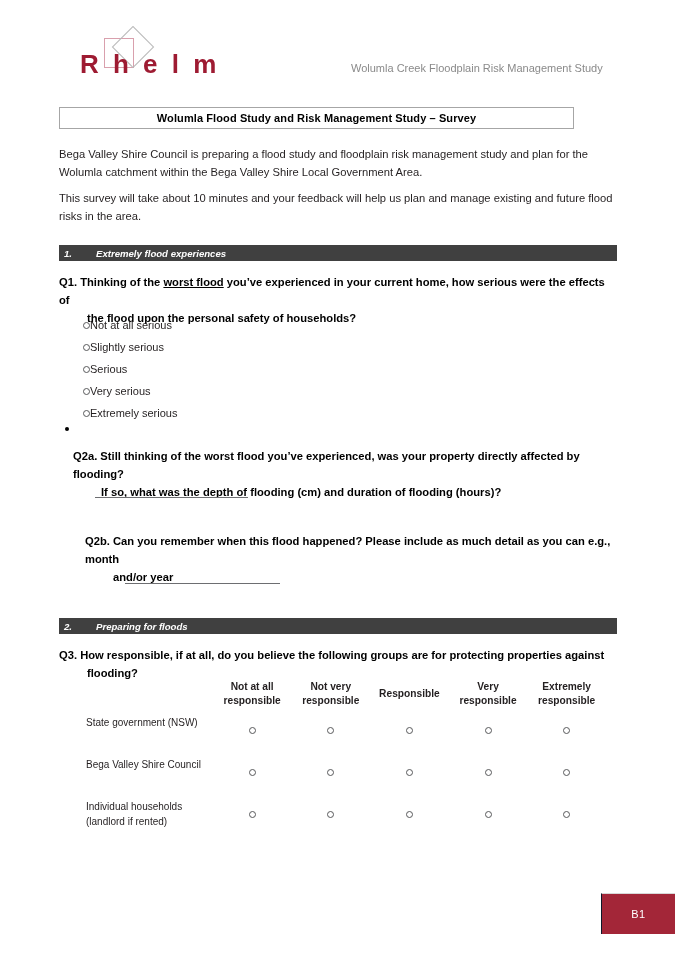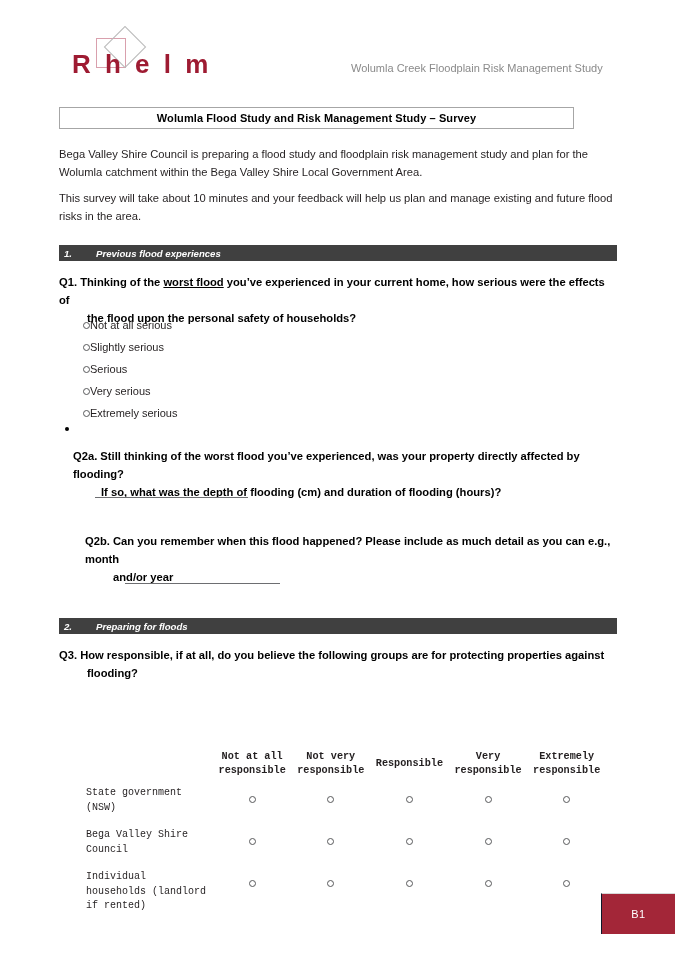--- a/index.html
+++ b/index.html
@@ -26,21 +26,21 @@
 
   
   .header {
     position: absolute;
     left: 0; top: 0;
     width: 675px;
     height: 95px;
   }
   .logo {
     position: absolute;
-    left: 72px;
+    left: 80px;
     top: 44px;
     width: 120px;
     height: 40px;
     text-align: center;
   }
   .logo-text {
     position: absolute;
     left: 0;
     top: 5px;
     font-family: "Liberation Sans", sans-serif;
@@ -190,23 +190,22 @@
     border-bottom: 1px solid #6d6e71;
     height: 0;
   }
   .blank-1 { left: 95px; top: 497px; width: 153px; }
   .blank-2 { left: 125px; top: 583px; width: 155px; }
 
   
   .matrix {
     position: absolute;
     left: 86px;
-    top: 746px;
+    top: 676px;
     width: 520px;
-    font-family: Liberation Mono, monospace;
   }
   .matrix table {
     border-collapse: collapse;
     width: 100%;
   }
   .matrix th, .matrix td {
     padding: 0;
     border: none;
   }
   .matrix th.col-head {
@@ -283,21 +282,21 @@
 
   <div class="title-box">
     <span class="title-box-text">Wolumla Flood Study and Risk Management Study – Survey</span>
   </div>
 
   <div class="para para-1">Bega Valley Shire Council is preparing a flood study and floodplain risk management study and plan for the Wolumla catchment within the Bega Valley Shire Local Government Area.</div>
   <div class="para para-2">This survey will take about 10 minutes and your feedback will help us plan and manage existing and future flood risks in the area.</div>
 
   <div class="section-bar section-bar-1">
     <span class="section-num">1.</span>
-    <span>Previous flood experiences</span>
+    <span>Extremely flood experiences</span>
   </div>
 
   <div class="question q1">
     <span>Q1. Thinking of the </span><span class="u">worst flood</span><span> you’ve experienced in your current home, how serious were the effects of</span>
     <span class="q-indent">the flood upon the personal safety of households?</span>
   </div>
 
   <div class="options">
     <div class="option-row">
       <span class="option-circle"></span>

